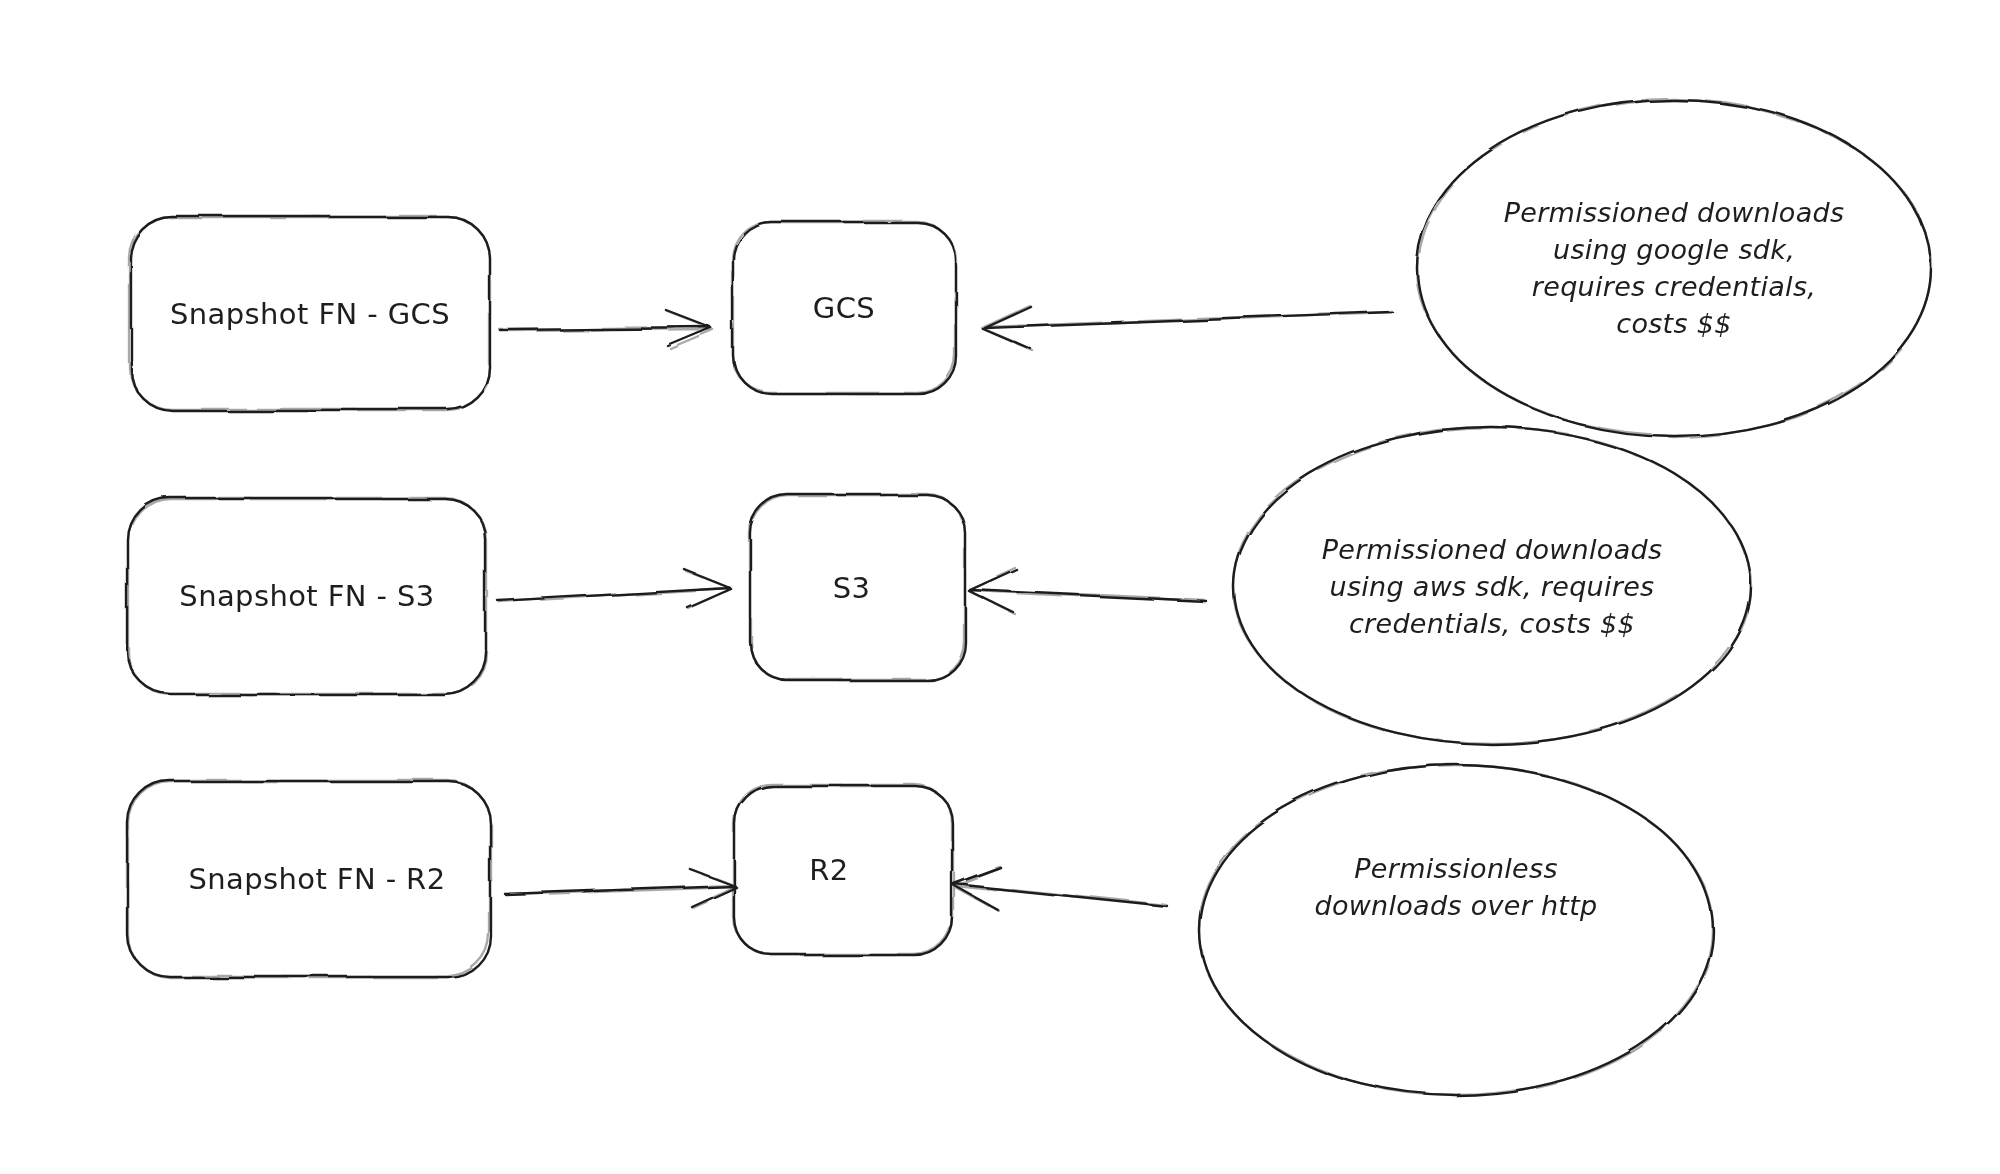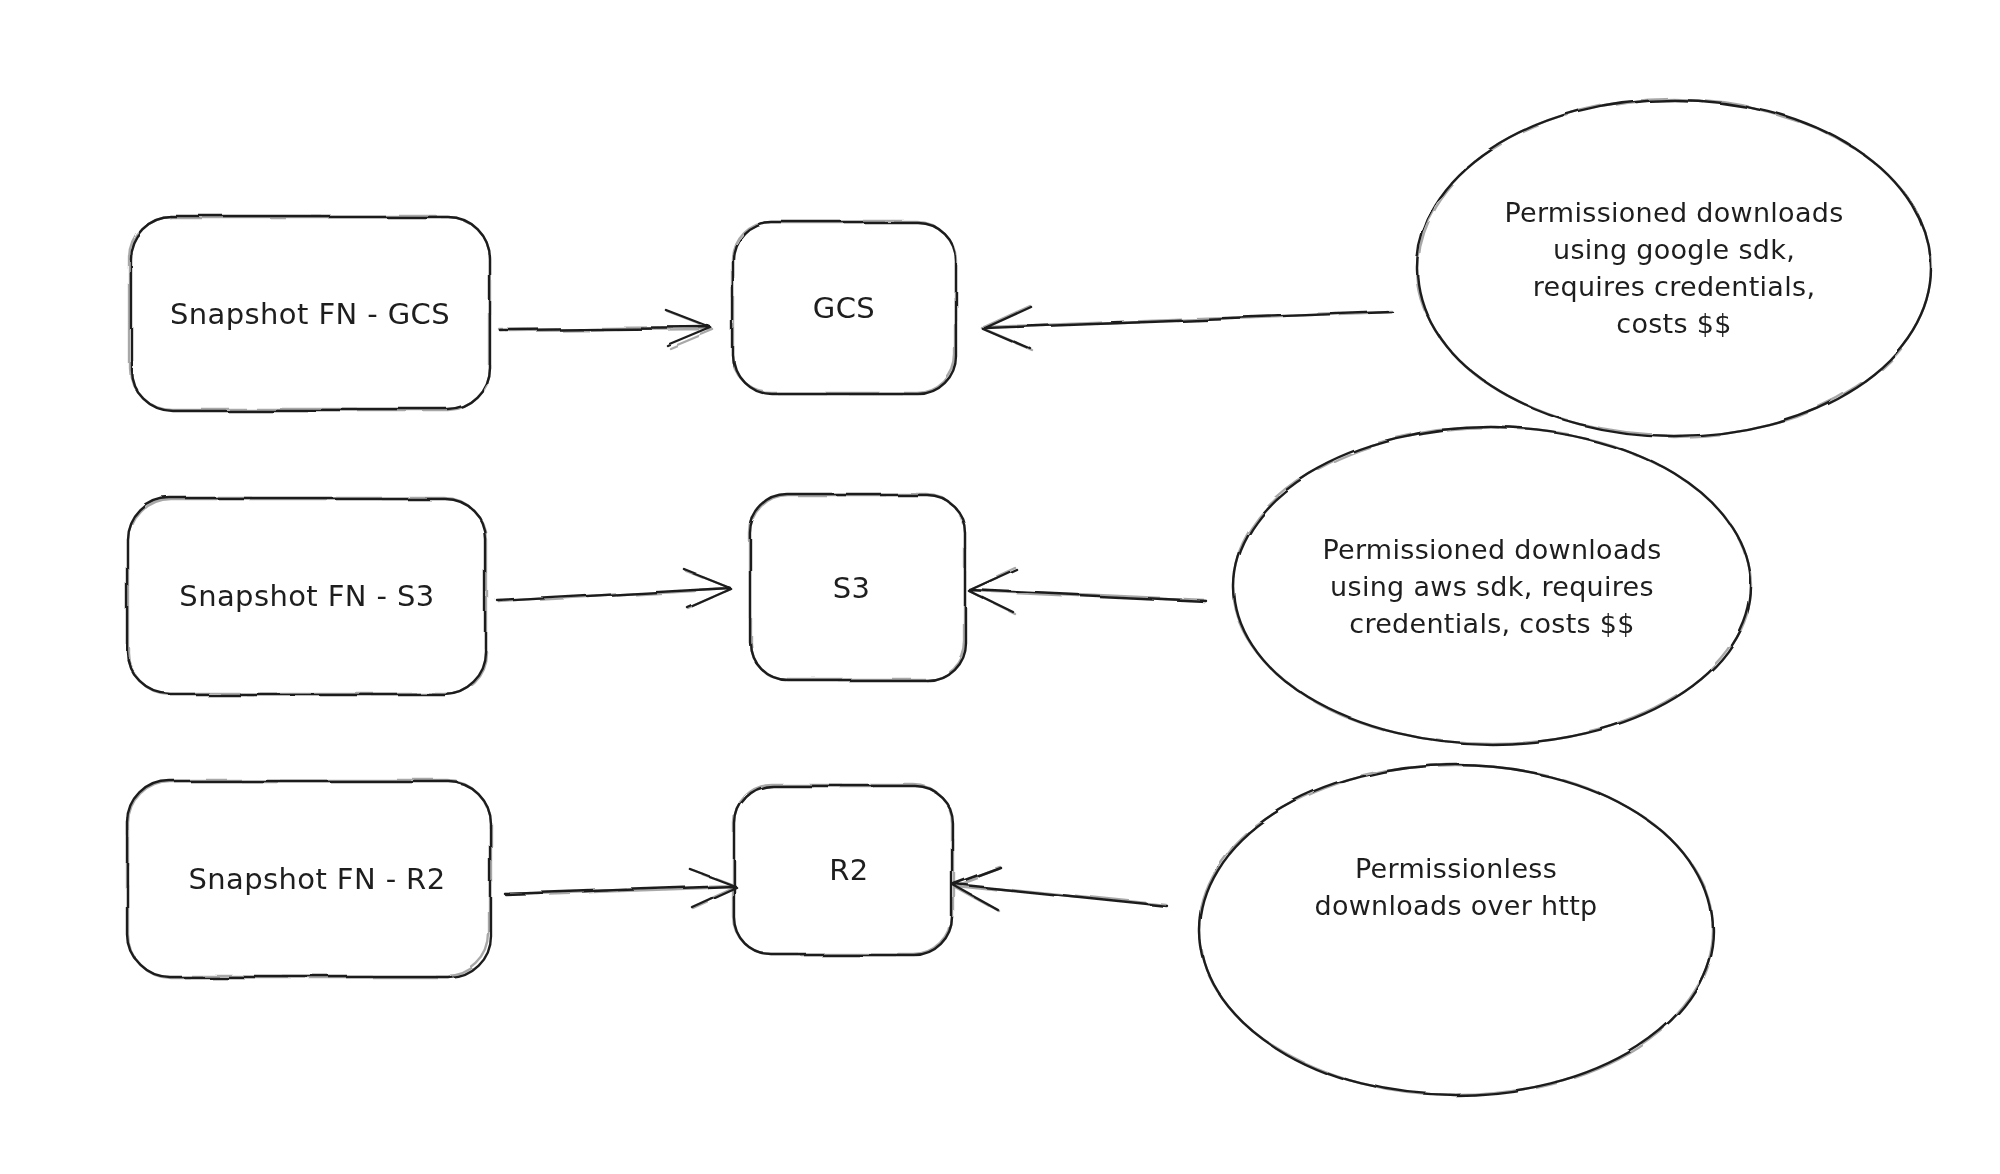--- a/index.html
+++ b/index.html
@@ -41,20 +41,21 @@
     display: flex;
     align-items: center;
     justify-content: center;
     text-align: center;
     font-size: 27px;
     letter-spacing: 0.3px;
     line-height: 37px;
     white-space: pre-line;
     color: #1e1e1e;
     pointer-events: none;
+    font-style: italic;
   }
 </style>
 </head>
 <body>
 
 <div class="canvas">
 
   <svg class="shapes-svg" viewBox="0 0 2000 1174" xmlns="http://www.w3.org/2000/svg">
     <defs>
       <filter id="rough1" x="-5%" y="-5%" width="110%" height="110%">
@@ -100,17 +101,17 @@
 requires credentials,
 costs $$</div>
 
   <div class="node-label" style="left:128px; top:498px; width:358px; height:196px;">Snapshot FN - S3</div>
   <div class="node-label" style="left:750px; top:495px; width:203px; height:185px;border-radius:10px;">S3</div>
   <div class="annotation-label" style="left:1233px; top:428px; width:518px; height:316px;">Permissioned downloads
 using aws sdk, requires
 credentials, costs $$</div>
 
   <div class="node-label" style="left:128px; top:781px; width:362px; height:196px;padding-left:8px;">Snapshot FN - R2</div>
-  <div class="node-label" style="left:740px; top:785px; width:218px; height:170px;text-align:center;">R2</div>
+  <div class="node-label" style="left:720px; top:785px; width:218px; height:170px;text-align:center;">R2</div>
   <div class="annotation-label" style="left:1199px; top:722px; width:514px; height:330px;">Permissionless
 downloads over http</div>
 
 </div>
 
 </body></html>

